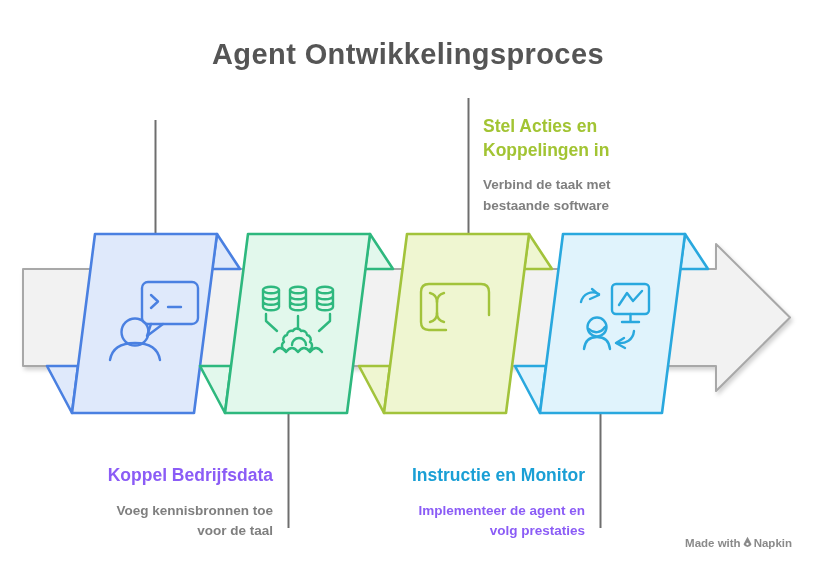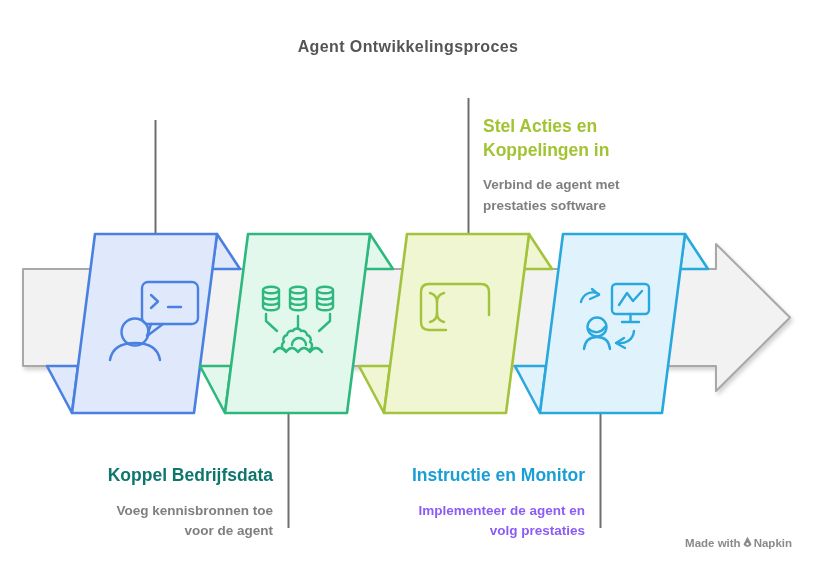--- a/index.html
+++ b/index.html
@@ -1,21 +1,21 @@
 <!DOCTYPE html>
 <html><head>
 <meta charset="utf-8">
 <style>
   html,body{margin:0;padding:0;background:#ffffff;}
   body{width:816px;height:570px;position:relative;overflow:hidden;
        font-family:"Liberation Sans", sans-serif;}
   .canvas{position:absolute;inset:0;width:816px;height:570px;}
   .scene{position:absolute;left:0;top:0;}
   .diagram-title{position:absolute;left:0;top:38px;width:816px;text-align:center;
-       font-size:16px;font-weight:700;letter-spacing:.4px;}
+       font-size:29px;font-weight:700;letter-spacing:.4px;}
   .step-label{position:absolute;}
   .step-title{font-size:17.5px;font-weight:700;line-height:1.35;margin:16px 0 13px 0;}
   .step-desc{font-size:13.5px;font-weight:600;line-height:1.5;}
   .align-right{text-align:right;}
   .watermark{position:absolute;top:536px;right:24px;display:flex;align-items:center;
        gap:0;font-size:11.5px;font-weight:700;color:#8A8A8A;}
   .watermark svg{display:block;}
   .banner{stroke-width:2.6;}
   .banner polygon{stroke-linejoin:round;}
   .icon path,.icon rect,.icon circle,.icon ellipse{fill:none;stroke-width:2.4;
@@ -107,26 +107,26 @@
       <path d="M581 302 c2 -8 10 -12 18 -8"></path>
       <path d="M592 289 l7 6 l-9 4"></path>
       <path d="M634 331 c-1 9 -8 13 -17 12"></path>
       <path d="M624 338 l-8 5 l9 5"></path>
     </g>
   </svg>
 
 
   <div class="step-label" style="left:483px;top:99px;width:150px">
     <div class="step-title" style="color: rgb(162, 196, 51);">Stel Acties en Koppelingen in</div>
-    <div class="step-desc" style="color: rgb(127, 127, 127);">Verbind de agent met prestaties software</div>
+    <div class="step-desc" style="color: rgb(127, 127, 127);">Verbind de taak met bestaande software</div>
   </div>
 
   <div class="step-label align-right" style="right:543px;top:448px;width:185px">
-    <div class="step-title" style="color: #0f766e; text-align: right;">Koppel Bedrijfsdata</div>
-    <div class="step-desc" style="color: rgb(127, 127, 127);">Voeg kennisbronnen toe voor de agent</div>
+    <div class="step-title" style="color: #8b5cf6; text-align: right;">Koppel Bedrijfsdata</div>
+    <div class="step-desc" style="color: rgb(127, 127, 127);">Voeg kennisbronnen toe voor de taal</div>
   </div>
 
   <div class="step-label align-right" style="right:231px;top:448px;width:190px">
     <div class="step-title" style="color: rgb(26, 159, 213);">Instructie en Monitor</div>
     <div class="step-desc" style="color: #8b5cf6;">Implementeer de agent en volg prestaties</div>
   </div>
 
   <div class="watermark">
     <span>Made with</span>
     <svg width="13" height="13" viewBox="0 0 14 14">

